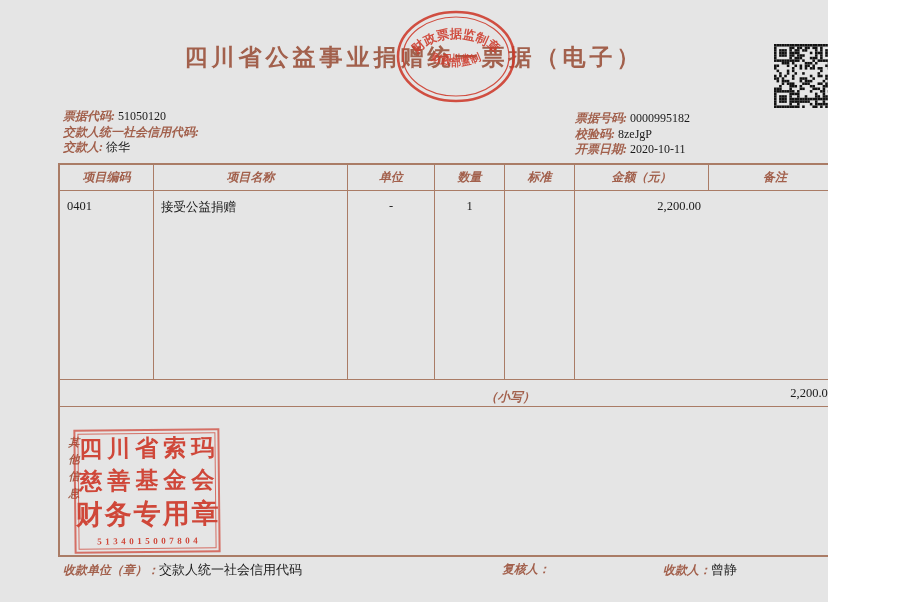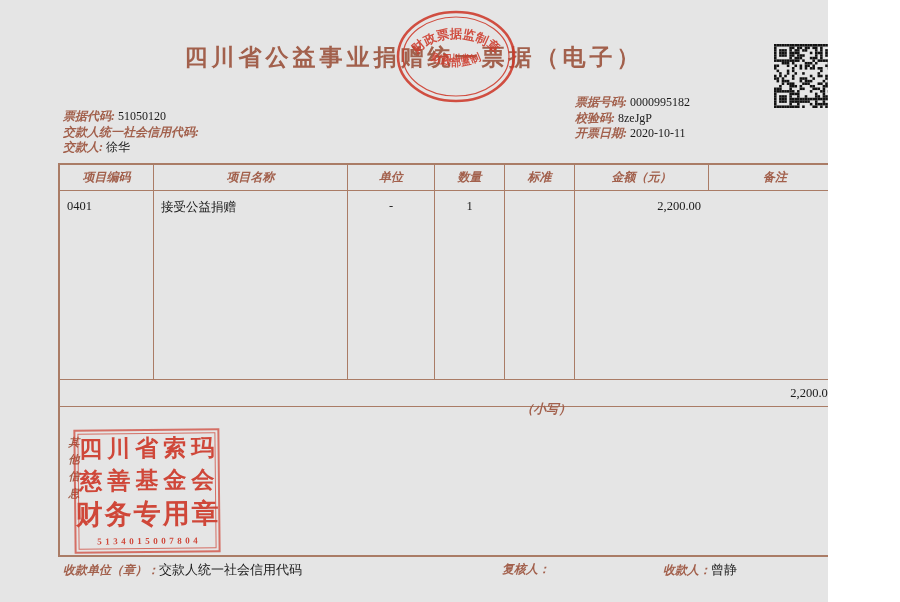--- a/index.html
+++ b/index.html
@@ -21,21 +21,21 @@
   }
   
   .oval-stamp{position:absolute;left:394px;top:8px;width:124px;height:97px;opacity:.88;z-index:6;}
   .oval-stamp text{fill:var(--red);font-family:"Liberation Serif",serif;font-weight:bold;}
   
   .qr{position:absolute;left:774px;top:44px;width:64px;height:64px;z-index:2;}
   .qr rect{fill:#111;}
   
   .hdr{position:absolute;font-size:12px;line-height:15.5px;white-space:nowrap;}
   .hdr-left{left:63px;top:109px;}
-  .hdr-right{left:575px;top:95px;}
+  .hdr-right{left:575px;top:111px;}
   .lbl{color:var(--brown);font-style:italic;font-weight:bold;}
   .val{color:var(--black);font-style:normal;font-weight:normal;}
   
   .bill-table{
     position:absolute;left:58px;top:163px;width:785px;height:394px;
     border:2px solid var(--border);
   }
   .trow{display:flex;width:100%;}
   .cell{border-right:1px solid var(--border);height:100%;overflow:hidden;}
   .cell:last-child{border-right:none;}
@@ -46,21 +46,21 @@
     display:flex;align-items:center;justify-content:center;
     color:var(--brown);font-style:italic;font-weight:bold;font-size:12px;
   }
   .tbody{height:189px;border-bottom:1px solid var(--border);font-size:12.5px;}
   .tbody .cell{padding-top:8px;}
   .al{padding-left:7px;text-align:left;}
   .ac{text-align:center;}
   .ar{padding-right:8px;text-align:right;}
   .total-row{position:relative;height:27px;border-bottom:1px solid var(--border);font-size:12.5px;line-height:26px;}
   .total-words{position:absolute;left:8px;top:0;white-space:nowrap;}
-  .total-small-label{position:absolute;left:425px;top:16px;margin-left:36px;}
+  .total-small-label{position:absolute;left:425px;top:4px;}
   .total-figures{position:absolute;right:7px;top:0;}
   .bottom-section{position:relative;height:146px;}
   .other-info{
     position:absolute;left:6px;top:20px;height:122px;
     writing-mode:vertical-rl;text-orientation:upright;
     color:var(--brown);font-style:italic;font-weight:bold;
     font-size:11px;letter-spacing:17px;z-index:1;
   }
   
   .square-stamp{

